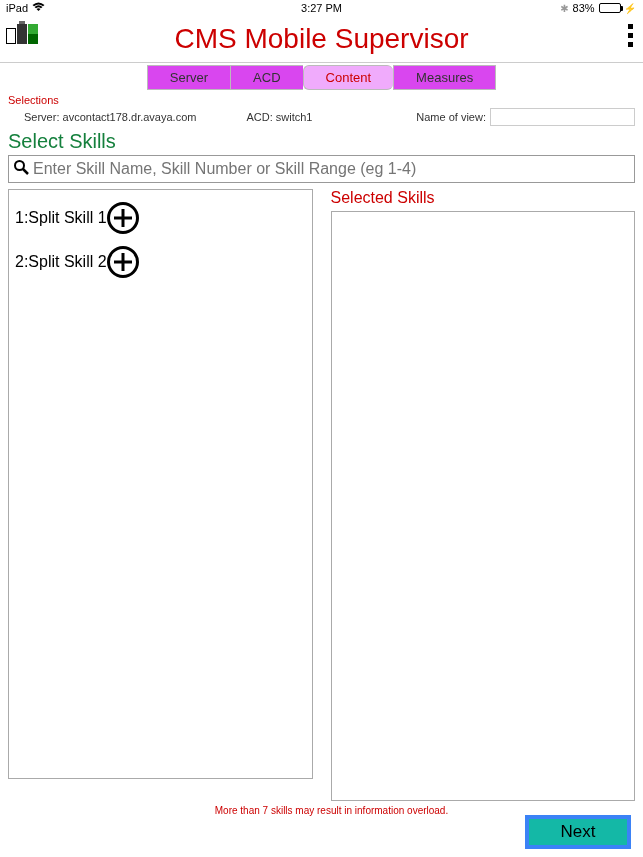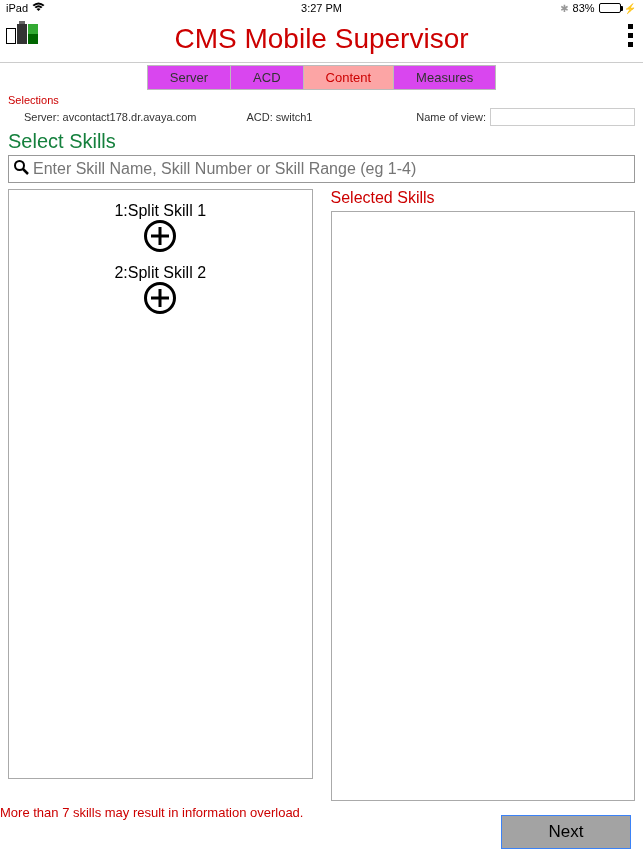--- a/index.html
+++ b/index.html
@@ -65,21 +65,21 @@
     .tabs {
       display: flex; justify-content: center; gap: 0;
       padding: 2px 0;
     }
     .tab {
       padding: 4px 22px; font-size: 13px; color: #333;
       background: #d946ef; border: 1px solid #bbb; border-right: none;
       cursor: pointer;
     }
     .tab:last-child { border-right: 1px solid #bbb; }
-    .tab.active { background: #fca5a5; color: #c00; }
+    .tab.active { background: #f0abfc; color: #c00; border-radius: 6px; }
 
     .selections-row {
       padding: 2px 8px;
       color: #c00; font-size: 11px;
     }
     .info-row {
       display: flex; padding: 0 8px 4px 24px; font-size: 11px; color: #333;
       align-items: center;
     }
     .info-server { flex: 0 0 auto; }
@@ -113,44 +113,43 @@
     .column-title {
       font-size: 16px; color: #c00; font-weight: 400; margin-bottom: 4px;
     }
     .list-box {
       border: 1px solid #aaa; height: 590px;
       padding: 6px 4px;
     }
     .skill-row {
       display: flex; align-items: center; 
       padding: 6px 2px;
-      flex-direction: column;
     }
     .skill-label { font-size: 16px; color: #000; }
     .add-btn {
       width: 32px; height: 32px; border: 3px solid #000; border-radius: 50%;
       position: relative; cursor: pointer; flex-shrink: 0;
     }
     .add-btn::before {
       content: ''; position: absolute; left: 50%; top: 50%;
       width: 18px; height: 3px; background: #000; transform: translate(-50%,-50%);
     }
     .add-btn::after {
       content: ''; position: absolute; left: 50%; top: 50%;
       width: 3px; height: 18px; background: #000; transform: translate(-50%,-50%);
     }
 
     .warning {
-      text-align: left; padding: 4px 12px 4px 0;
-      font-size: 13px; color: #c00;
+      text-align: center; padding: 4px 12px 4px 0;
+      font-size: 10px; color: #c00; margin-left: 32px;
     }
     .next-btn {
       position: absolute; right: 12px; bottom: 8px;
-      width: 130px; height: 34px; background: #a3a3a3;
-      border: 1px solid #3b82f6; font-size: 17px; color: #000;
+      width: 106px; height: 34px; background: #14b8a6;
+      border: 4px solid #3b82f6; font-size: 17px; color: #000;
       display: flex; align-items: center; justify-content: center;
       cursor: pointer;
     }
   </style>
 </head>
 <body>
 
 <div class="status-bar">
   <div class="status-left">
     <span>iPad</span>

